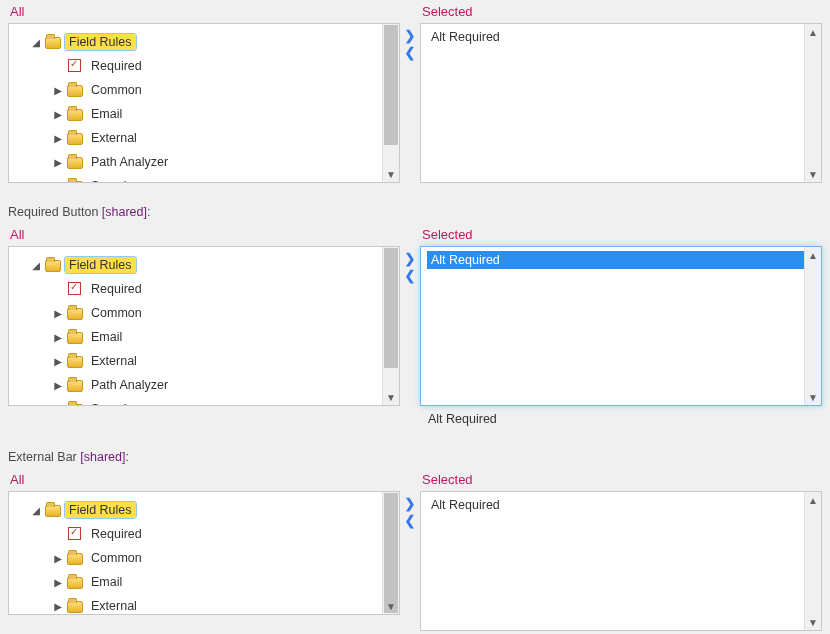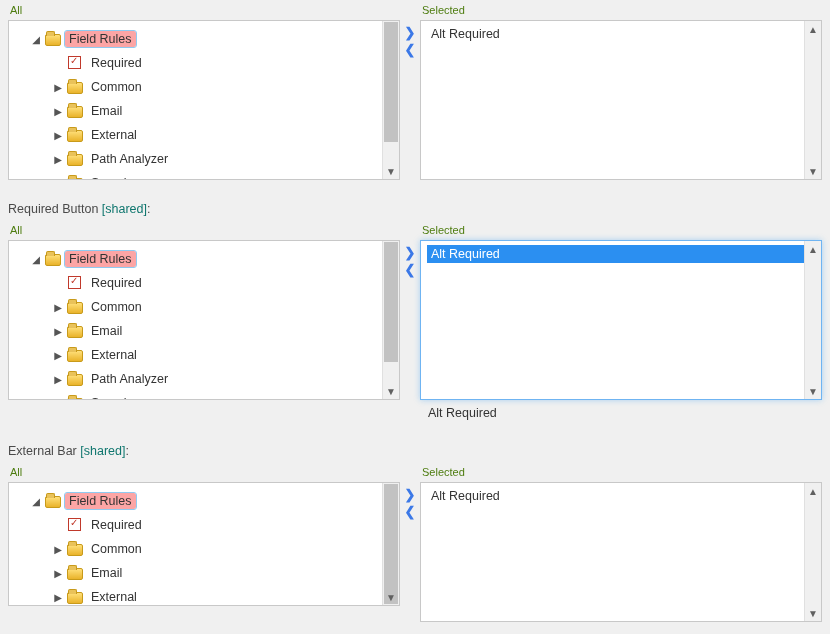--- a/index.html
+++ b/index.html
@@ -10,37 +10,37 @@
     color: #333;
     background: #f0f0f0;
     width: 830px;
   }
   .section-label {
     padding: 14px 0 4px 8px;
     font-size: 12.5px;
     color: #4a4a4a;
   }
   .section-label .shared {
-    color: #0f766e;
+    color: #701a75;
   }
   .panel-row {
     display: flex;
     align-items: flex-start;
     padding: 0 8px 8px 8px;
   }
   .panel-header-row {
     display: flex;
     padding: 0 8px;
   }
   .col-left { width: 392px; }
   .col-mid  { width: 20px; display:flex; flex-direction:column; align-items:center; padding-top:4px; }
   .col-right{ flex:1; }
   .panel-header {
-    font-size: 11px;
-    color: #4d7c0f;
+    font-size: 13px;
+    color: #be185d;
     padding: 4px 2px;
   }
   .tree-box {
     border: 1px solid #c8c8c8;
     background: #fff;
     height: 160px;
     position: relative;
     overflow: hidden;
   }
   .tree-box.short { height: 124px; }
@@ -88,21 +88,21 @@
   .req-icon {
     width:13px; height:13px; border:1px solid #c0392b; background:#fff; position:absolute; top:0; left:1px;
   }
   .req-icon::after {
     content:"✓"; color:#c0392b; font-size:10px; position:absolute; top:-2px; left:1px;
   }
   .node-label {
     padding:1px 4px; border-radius:2px;
   }
   .node-label.selected {
-    background:#fca5a5; outline:1px solid #8fcaf0;
+    background:#fde047; outline:1px solid #8fcaf0;
   }
   .arrow-btn {
     color:#3b78e7; font-size:13px; font-weight:bold; line-height:1; padding:2px 0; cursor:pointer;
     user-select:none;
   }
   .list-box {
     border: 1px solid #c8c8c8;
     background: #fff;
     height: 160px;
     position: relative;

